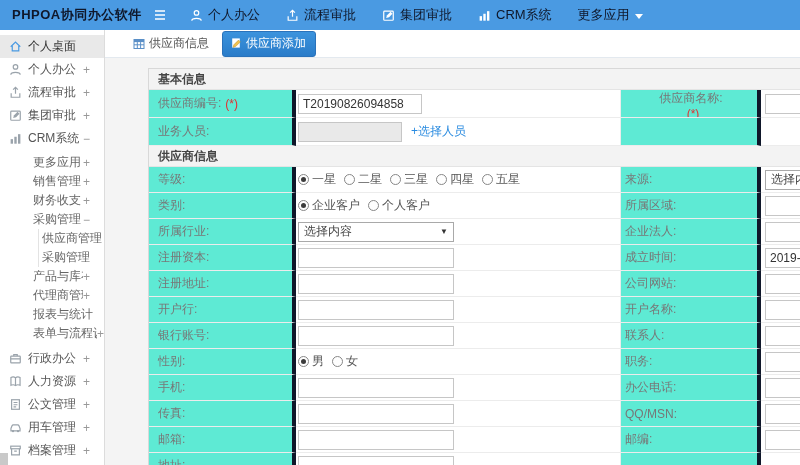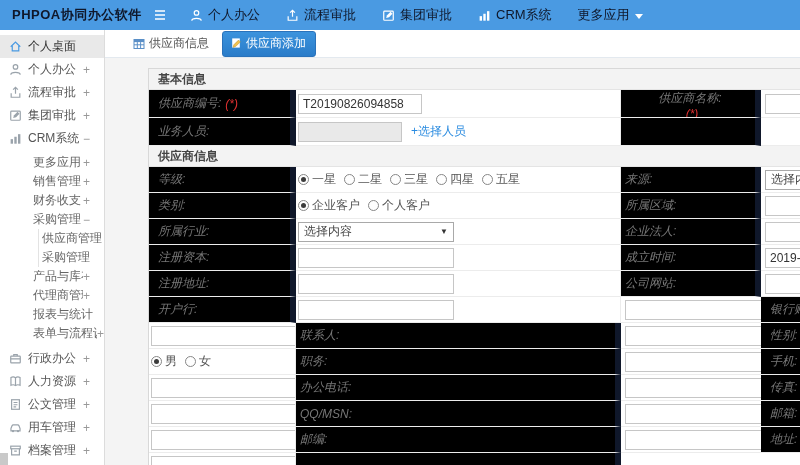--- a/index.html
+++ b/index.html
@@ -38,21 +38,21 @@
   .tab .tico{width:12px;height:12px;}
   .tab.btn{margin-left:13px;color:#fff;background:linear-gradient(#3b93dd,#2a7cc9);
            border:1px solid #2a72ba;border-radius:3px;padding:3px 9px 4px 7px;}
   
   .content{position:absolute;left:105px;top:58px;width:695px;height:407px;overflow:hidden;background:#f4f4f4;}
   .panel{position:absolute;left:43px;top:10px;width:1062px;background:#fff;border:1px solid #d8d8d8;}
   .sect-h{height:20px;background:#f3f3f3;border-bottom:1px solid #e4e4e4;display:flex;align-items:center;
           padding-left:9px;font-weight:bold;color:#444;}
   .grid{display:grid;grid-template-columns:147px 325px 140px 450px;}
   .cell{display:flex;align-items:center;border-bottom:1px solid #ececec;box-sizing:border-box;overflow:hidden;}
-  .cell.lab{background:#000000;border-right:6px solid #0f172a;padding-left:9px;color:#777;white-space:nowrap;font-style:italic;}
+  .cell.lab{background:#5eead4;border-right:4px solid #0f172a;padding-left:9px;color:#777;white-space:nowrap;}
   .cell.lab.c3{padding-left:4px;}
   .cell.fld{background:#fff;padding-left:4px;}
   .cell.fld.c2{border-right:1px solid #ececec;padding-left:2px;}
   .req{color:#e03131;margin-left:4px;}
   .ti{height:20px;box-sizing:border-box;border:1px solid #c6c6c6;background:#fff;padding:0 4px;
       font-family:inherit;font-size:12px;color:#333;}
   .ti:disabled{background:#e9e9e9;color:#666;}
   .sel{display:inline-flex;align-items:center;justify-content:space-between;height:20px;box-sizing:border-box;
        border:1px solid #a9a9a9;background:#fff;padding:0 5px;color:#444;cursor:pointer;}
   .sel .car{font-size:8px;color:#333;margin-left:8px;}
@@ -409,20 +409,23 @@
         </div>
         <div class="cell fld c4" style="height: 26px;">
           <input class="ti" type="text" style="width: 156px;">
         </div>
         <div class="cell lab c1" style="height: 26px;">
           <span>开户行:</span>
         </div>
         <div class="cell fld c2" style="height: 26px;">
           <input class="ti" type="text" style="width: 156px;">
         </div>
+        <div class="cell lab c3" style="height: 26px;">
+          <span>开户名称:</span>
+        </div>
         <div class="cell fld c4" style="height: 26px;">
           <input class="ti" type="text" style="width: 156px;">
         </div>
         <div class="cell lab c1" style="height: 26px;">
           <span>银行账号:</span>
         </div>
         <div class="cell fld c2" style="height: 26px;">
           <input class="ti" type="text" style="width: 156px;">
         </div>
         <div class="cell lab c3" style="height: 26px;">

